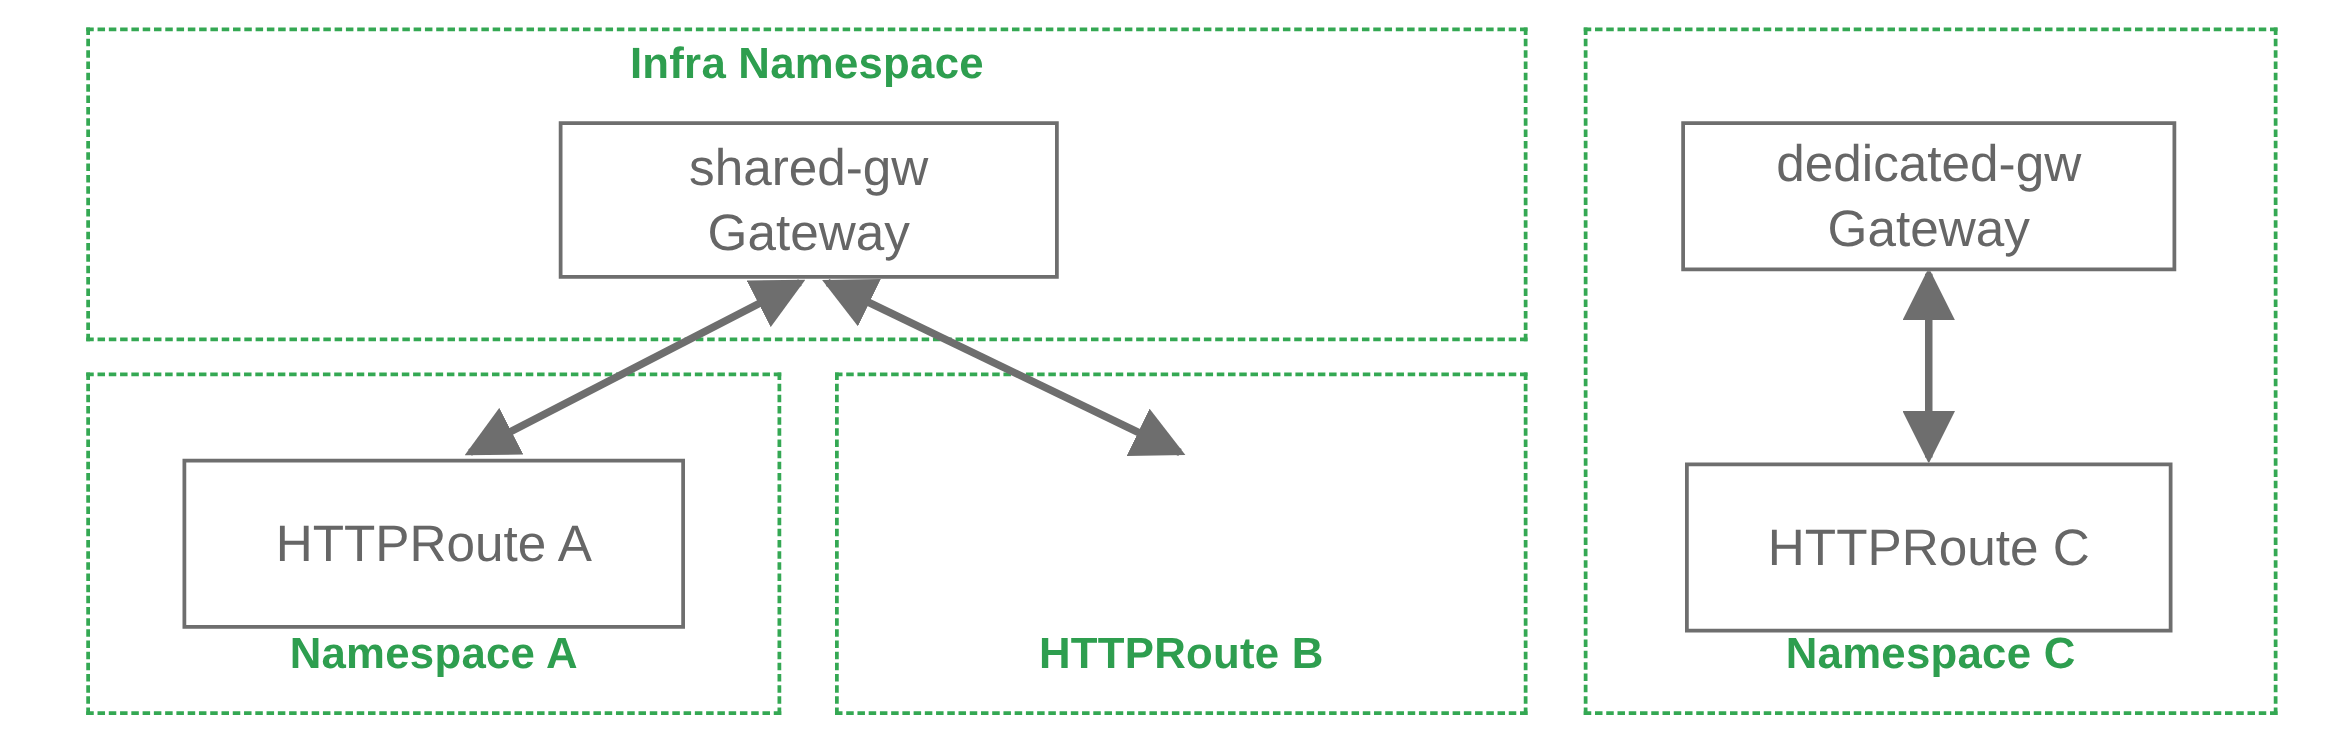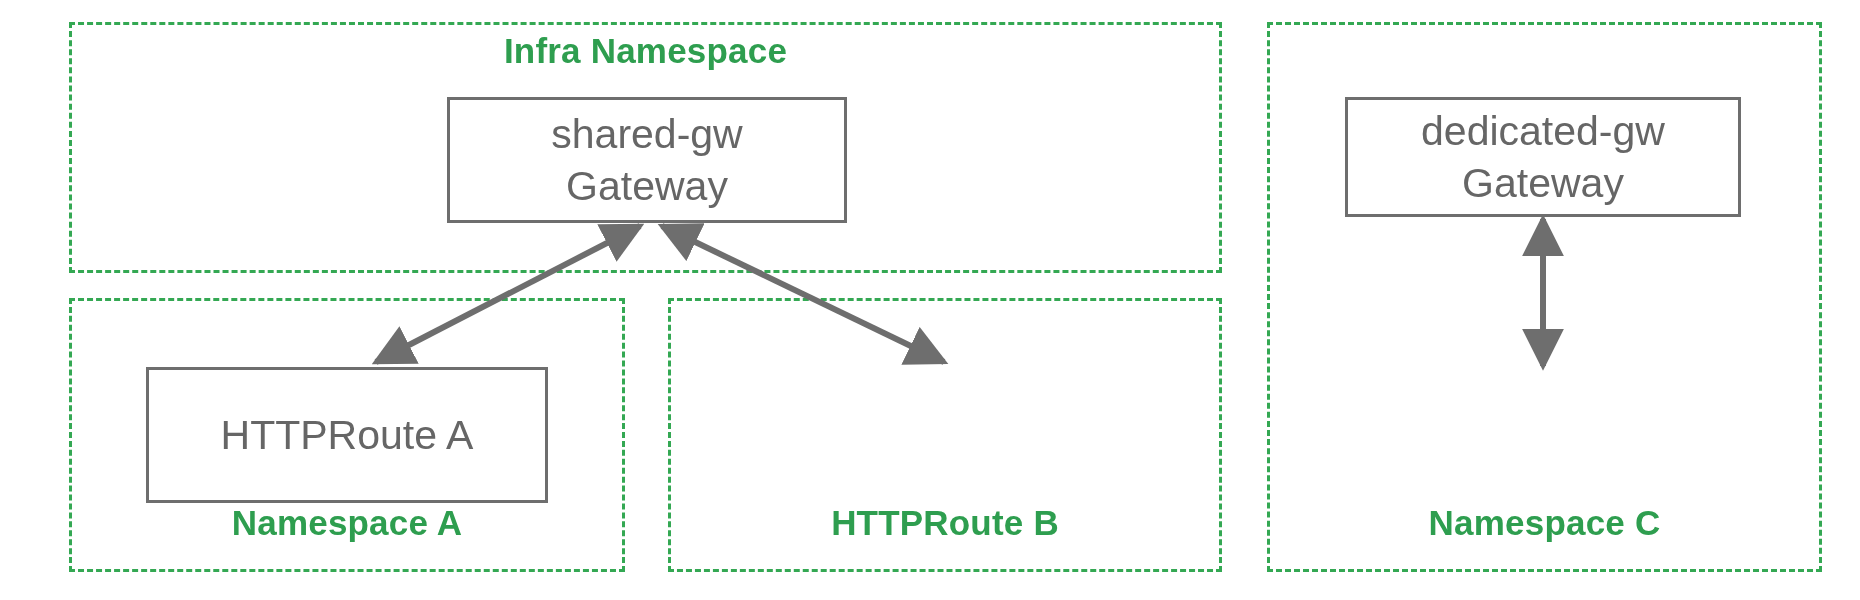--- a/index.html
+++ b/index.html
@@ -122,15 +122,16 @@
 
   <div class="node-box" style="left:447px; top:97px; width:400px; height:126px;">shared-gw
 Gateway</div>
 
   <div class="node-box" style="left:1345px; top:97px; width:396px; height:120px;">dedicated-gw
 Gateway</div>
 
   <div class="node-box" style="left:146px; top:367px; width:402px; height:136px;">HTTPRoute A</div>
 
 
+  <div class="node-box" style="left:1348px; top:370px; width:390px; height:136px;">HTTPRoute C</div>
 
 
 </div>
 
 </body></html>

